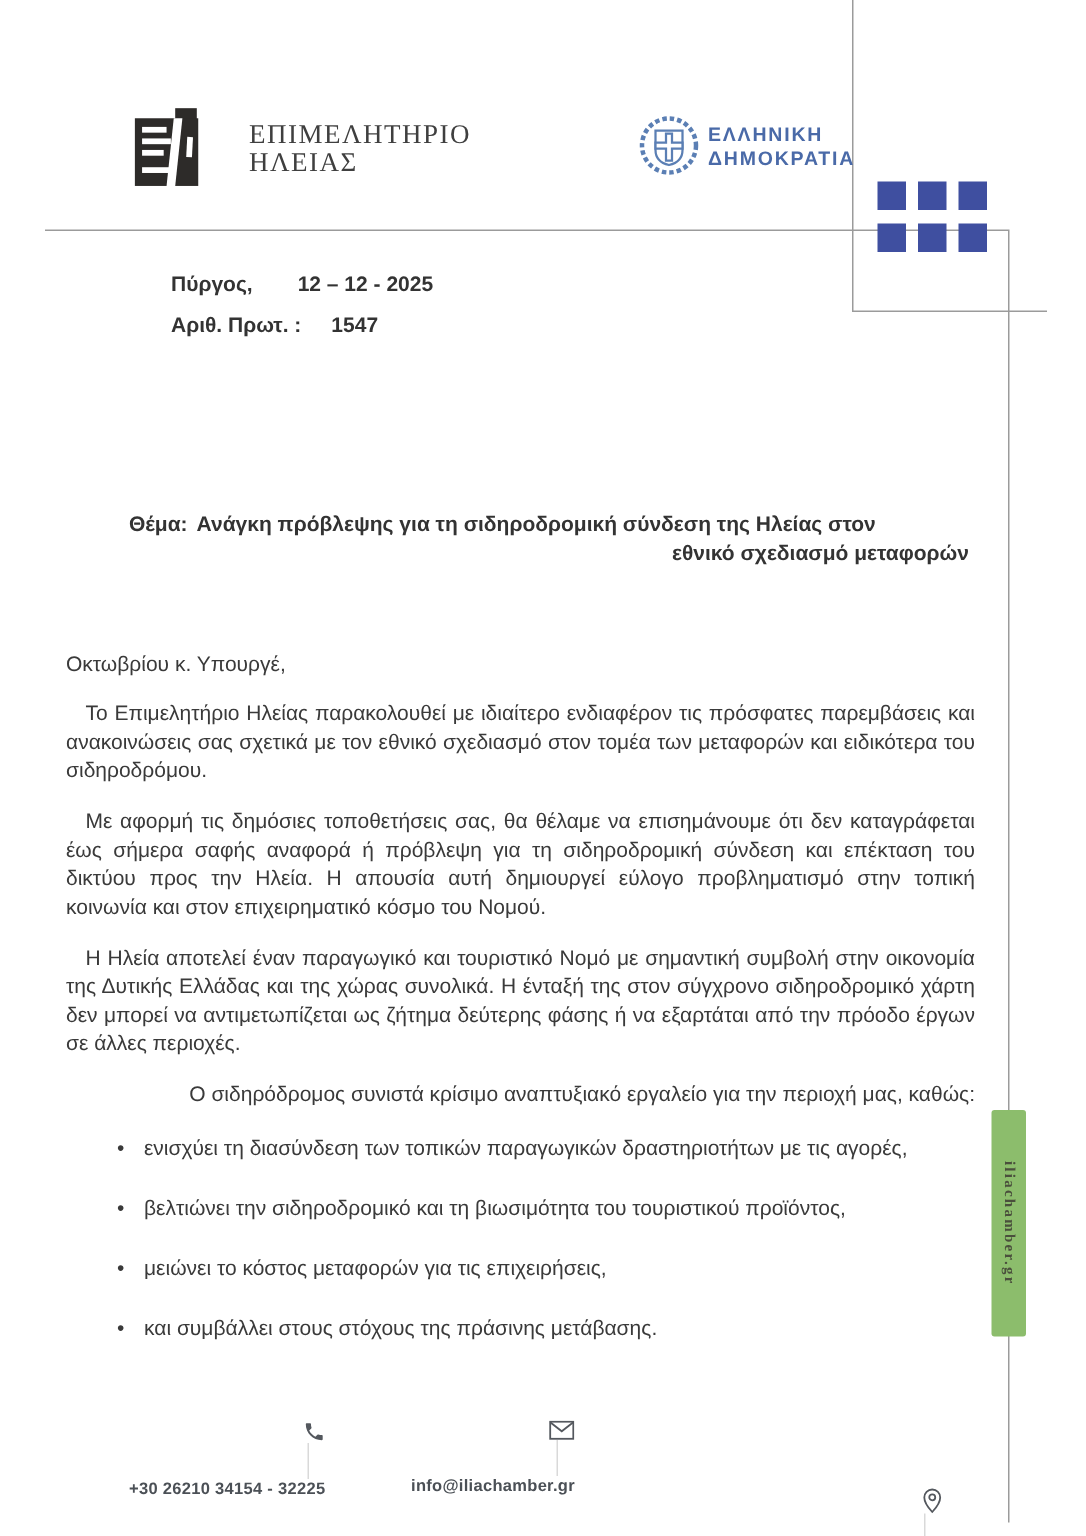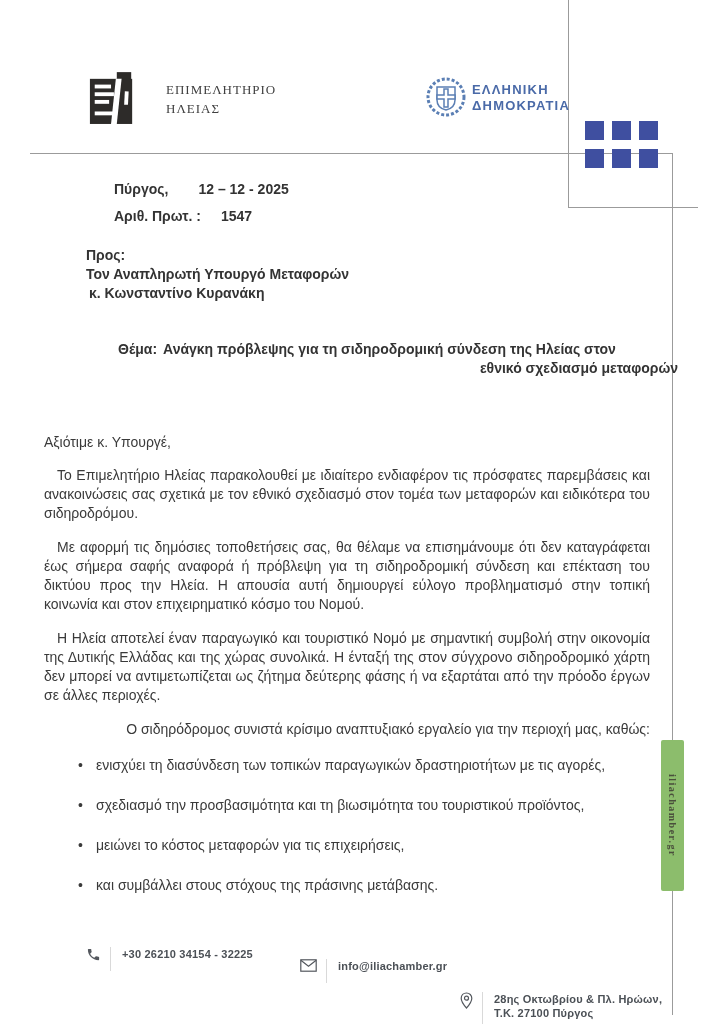--- a/index.html
+++ b/index.html
@@ -20,39 +20,39 @@
   .hline-corner { position: absolute; left: 568px; top: 207px; width: 130px; height: 1px;  background: #9b9b9b; }
   .vline-right  { position: absolute; left: 672px; top: 153px; width: 1px;  height: 862px; background: #9b9b9b; }
 
   .squares { position: absolute; left: 585px; top: 121px; display: grid;
              grid-template-columns: repeat(3, 19px); grid-auto-rows: 19px; gap: 9px 8px; }
   .squares .sq { background: #3f4fa0; }
 
   
   .logo { position: absolute; left: 88px; top: 72px; }
   .org-name { position: absolute; left: 166px; top: 80px;
-              font-family: "Liberation Serif", serif; font-size: 13px; line-height: 19px;
+              font-family: "Liberation Serif", serif; font-size: 18px; line-height: 19px;
               letter-spacing: 1px; color: #3f3f3f; }
   .emblem { position: absolute; left: 425px; top: 76px; }
   .republic-name { position: absolute; left: 472px; top: 82px;
                    font-size: 13px; line-height: 16px; font-weight: 700;
                    letter-spacing: 1.2px; color: #4a6aa8; }
 
   
   .meta { position: absolute; left: 86px; top: 180px; font-weight: 700; color: #333; font-size: 14px; }
   .meta-line { line-height: 19px; margin-bottom: 8px; padding-left: 28px; }
   .meta-date { margin-left: 30px; }
   .meta-protocol-number { margin-left: 20px; }
 
   .recipient { position: absolute; left: 86px; top: 246px; font-weight: 700; color: #333;
                font-size: 14px; line-height: 19px; }
   .recipient-line2 { padding-left: 3px; }
 
   .subject { position: absolute; left: 86px; top: 340px; font-weight: 700; color: #333;
-             font-size: 14px; line-height: 19px; width: 560px; margin-left: 32px; }
+             font-size: 14px; line-height: 19px; width: 560px; }
   .subject-label { margin-right: 6px; }
   .subject-line2 { padding-left: 36px; text-align: right; }
 
   
   .salutation { position: absolute; left: 44px; top: 434px; font-size: 14px; }
   .para { position: absolute; left: 44px; width: 606px; font-size: 14px; line-height: 19px;
           text-align: justify; text-indent: 13px; color: #3a3a3a; }
   .p1 { top: 466px; }
   .p2 { top: 538px; }
   .p3 { top: 629px; }
@@ -64,25 +64,25 @@
 
   
   .side-tab { position: absolute; left: 661px; top: 740px; width: 23px; height: 151px;
               background: #8cbd6c; border-radius: 2px; display: flex;
               align-items: center; justify-content: center; }
   .side-tab-text { transform: rotate(90deg); white-space: nowrap;
                    font-family: "Liberation Serif", serif; font-weight: 700;
                    font-size: 10px; letter-spacing: 1.5px; color: #4a4f3c; }
 
   
-  .footer-group { position: absolute; display: flex; align-items: flex-start; color: #4b5056; }
+  .footer-group { position: absolute; display: flex; align-items: flex-end; color: #4b5056; flex-direction: column; }
   .footer-divider { width: 1px; height: 24px; background: #d9d9d9; margin: 0 11px 0 9px; }
   .footer-text { font-size: 11px; font-weight: 700; letter-spacing: 0.2px; line-height: 14px; }
   .fg-phone   { left: 86px;  top: 947px; }
-  .fg-email   { left: 300px; top: 947px; margin-top: 12px; }
+  .fg-email   { left: 274px; top: 947px; }
   .fg-address { left: 460px; top: 992px; }
   .fg-address .footer-divider { height: 34px; }
   .footer-icon { display: flex; align-items: center; }
 </style>
 </head>
 <body>
 
 <div class="page">
 
   <div class="vline-top"></div>
@@ -130,48 +130,43 @@
 
   <div class="meta">
     <div class="meta-line">
       <span>Πύργος,</span><span class="meta-date">12 – 12 - 2025</span>
     </div>
     <div class="meta-line">
       <span>Αριθ. Πρωτ. :</span><span class="meta-protocol-number">1547</span>
     </div>
   </div>
 
-  <div class="recipient">
-    <div>Προς:</div>
-    <div>Τον Αναπληρωτή Υπουργό Μεταφορών</div>
-    <div class="recipient-line2">κ. Κωνσταντίνο Κυρανάκη</div>
-  </div>
 
   <div class="subject">
     <div>
       <span class="subject-label">Θέμα:</span><span>Ανάγκη πρόβλεψης για τη σιδηροδρομική σύνδεση της Ηλείας στον</span>
     </div>
     <div class="subject-line2">εθνικό σχεδιασμό μεταφορών</div>
   </div>
 
-  <div class="salutation">Αξιότιμε κ. Υπουργέ,</div>
+  <div class="salutation">Οκτωβρίου κ. Υπουργέ,</div>
 
   <p class="para p1">Το Επιμελητήριο Ηλείας παρακολουθεί με ιδιαίτερο ενδιαφέρον τις πρόσφατες παρεμβάσεις και ανακοινώσεις σας σχετικά με τον εθνικό σχεδιασμό στον τομέα των μεταφορών και ειδικότερα του σιδηροδρόμου.</p>
   <p class="para p3">Η Ηλεία αποτελεί έναν παραγωγικό και τουριστικό Νομό με σημαντική συμβολή στην οικονομία της Δυτικής Ελλάδας και της χώρας συνολικά. Η ένταξή της στον σύγχρονο σιδηροδρομικό χάρτη δεν μπορεί να αντιμετωπίζεται ως ζήτημα δεύτερης φάσης ή να εξαρτάται από την πρόοδο έργων σε άλλες περιοχές.</p>
   <p class="para p2">Με αφορμή τις δημόσιες τοποθετήσεις σας, θα θέλαμε να επισημάνουμε ότι δεν καταγράφεται έως σήμερα σαφής αναφορά ή πρόβλεψη για τη σιδηροδρομική σύνδεση και επέκταση του δικτύου προς την Ηλεία. Η απουσία αυτή δημιουργεί εύλογο προβληματισμό στην τοπική κοινωνία και στον επιχειρηματικό κόσμο του Νομού.</p>
   <p class="para p4">Ο σιδηρόδρομος συνιστά κρίσιμο αναπτυξιακό εργαλείο για την περιοχή μας, καθώς:</p>
 
   <div class="bullets">
     <div class="bullet-item">
       <span class="bullet-dot">•</span>
       <span>ενισχύει τη διασύνδεση των τοπικών παραγωγικών δραστηριοτήτων με τις αγορές,</span>
     </div>
     <div class="bullet-item">
       <span class="bullet-dot">•</span>
-      <span>σχεδιασμό την προσβασιμότητα και τη βιωσιμότητα του τουριστικού προϊόντος,</span>
+      <span>βελτιώνει την σιδηροδρομικό και τη βιωσιμότητα του τουριστικού προϊόντος,</span>
     </div>
     <div class="bullet-item">
       <span class="bullet-dot">•</span>
       <span>μειώνει το κόστος μεταφορών για τις επιχειρήσεις,</span>
     </div>
     <div class="bullet-item">
       <span class="bullet-dot">•</span>
       <span>και συμβάλλει στους στόχους της πράσινης μετάβασης.</span>
     </div>
   </div>

